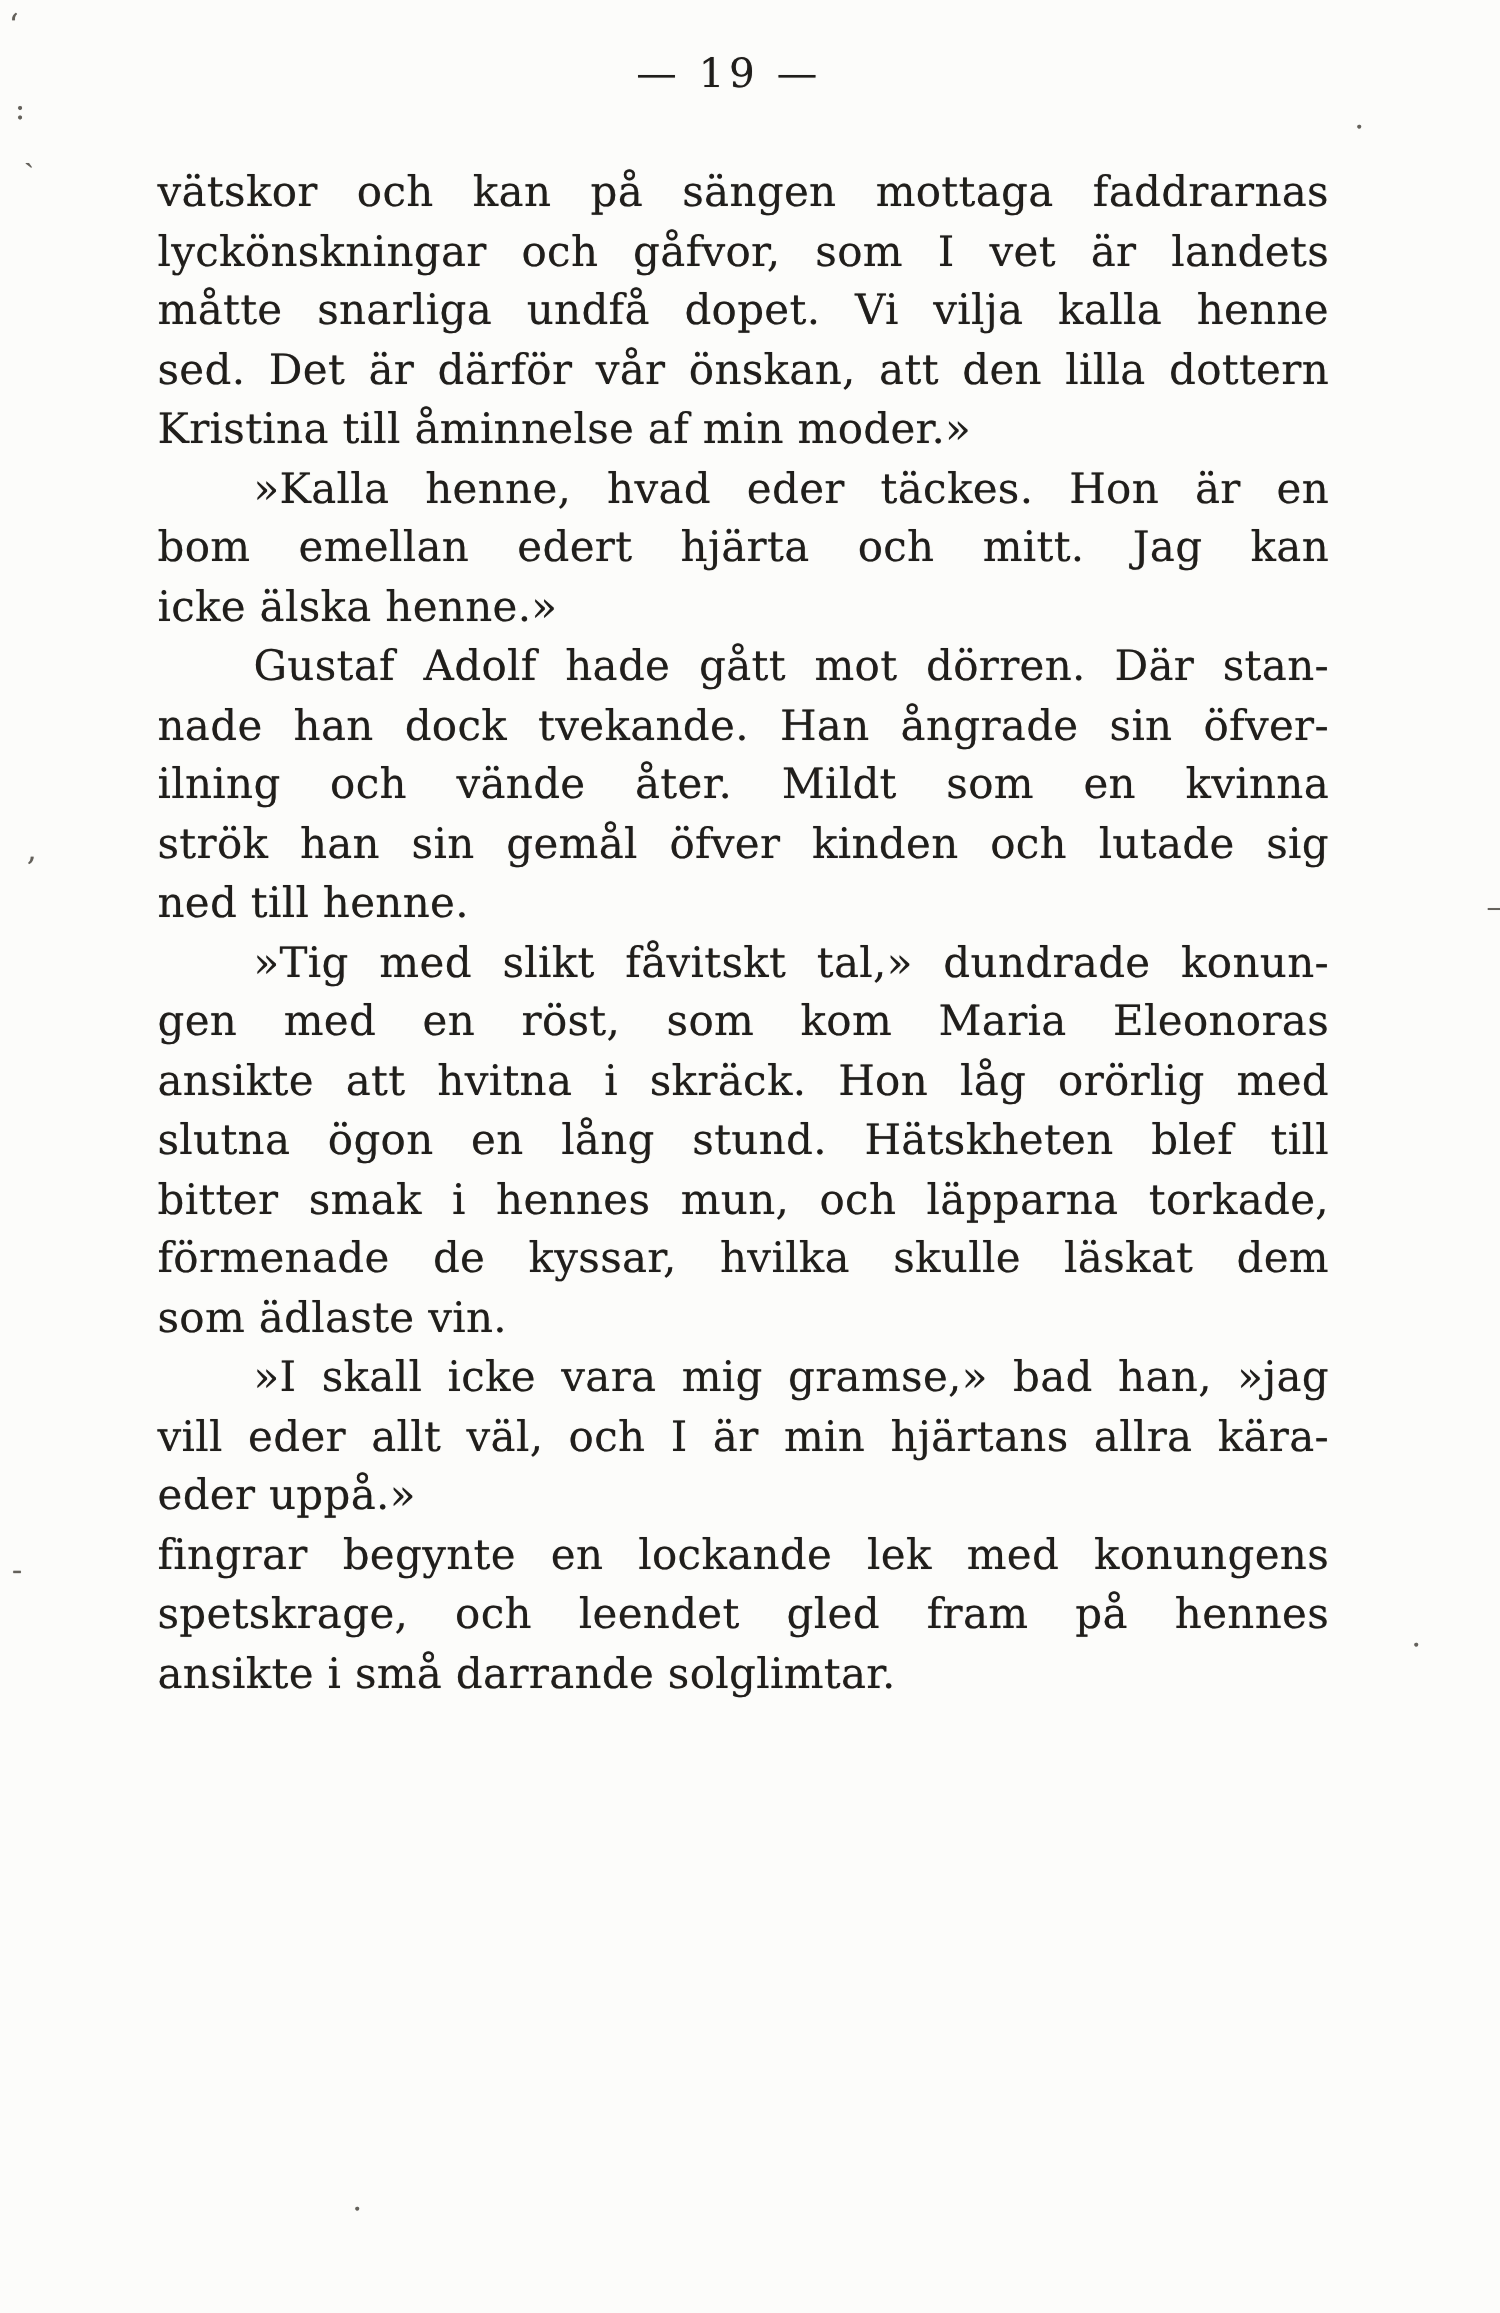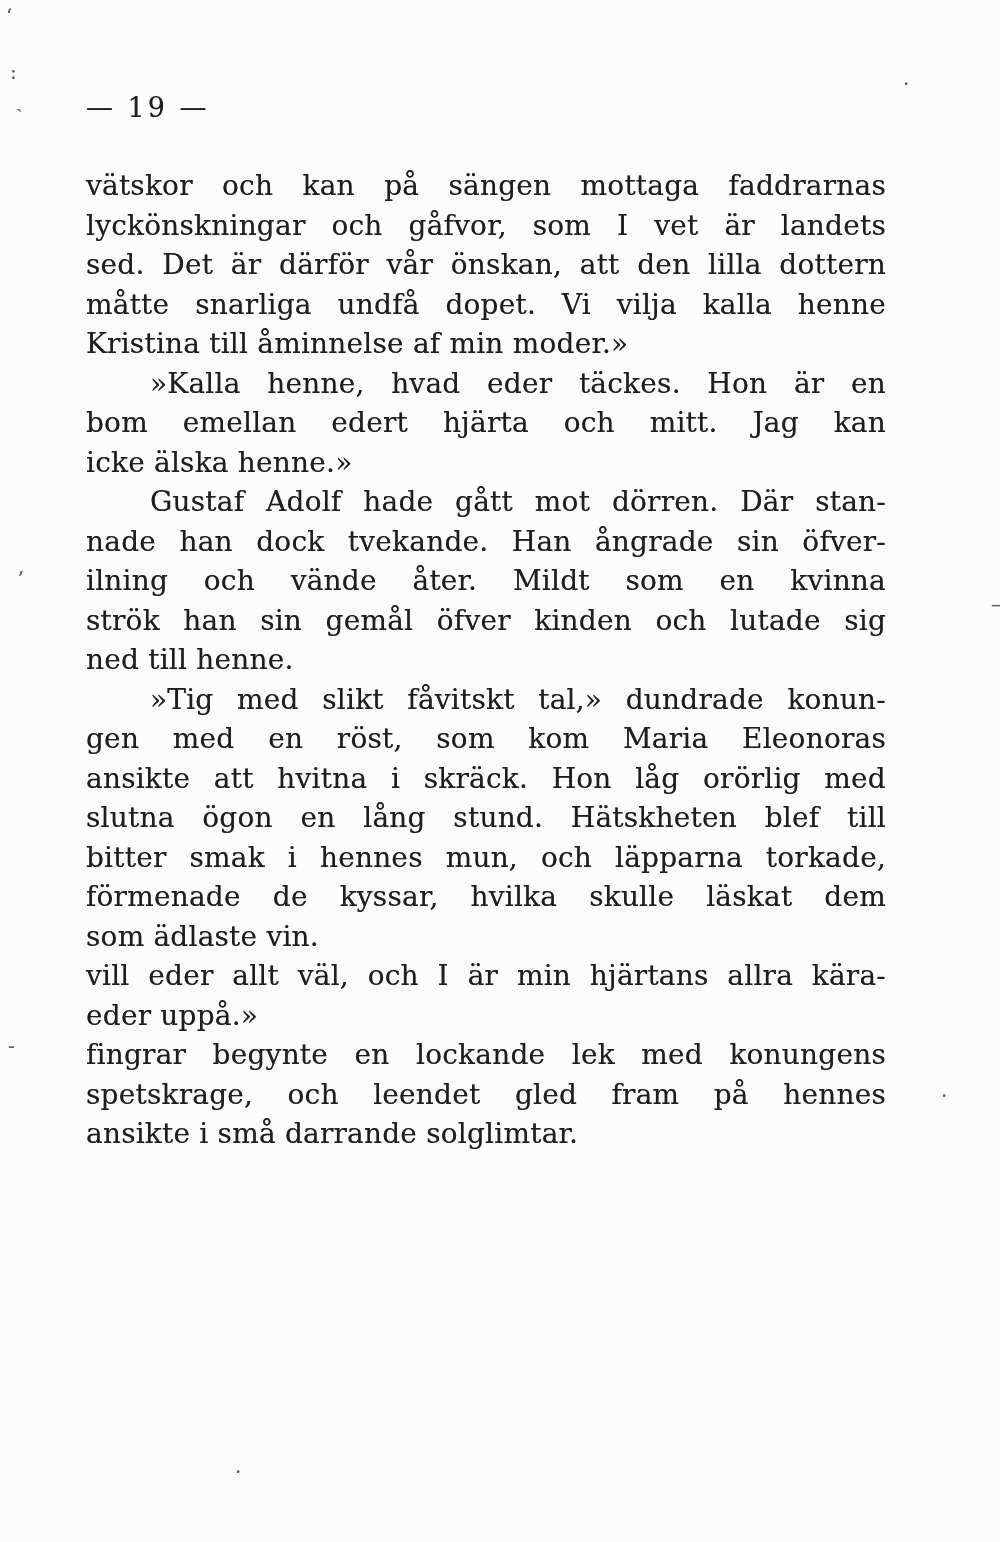--- a/index.html
+++ b/index.html
@@ -10,61 +10,62 @@
   }
   .scan-page {
     position: relative;
     width: 1000px; height: 1542px;
     background: #fcfcfa;
     overflow: hidden;
     color: #201e1b;
     text-shadow: 0 0 0.45px rgba(20,18,15,0.55);
   }
   .page-number {
-    padding-top: 90px;
+    padding-top: 32px;
     width: 800px;
     margin-left: 86px;
-    text-align: left;
+    text-align: center;
     font-size: 27px;
     letter-spacing: 3px;
     line-height: 36px;
   }
   .text-block {
     width: 800px;
     margin: 40px 0 0 86px;
     font-size: 28px;
     line-height: 39.5px;
     letter-spacing: 0.2px;
   }
   .paragraph { margin: 0; }
   .line {
     text-align: justify;
     text-align-last: justify;
+    margin-left: 19px;
   }
   .line.flush { text-align-last: left; }
   .line.indent { text-indent: 64px; }
   .speck {
     position: absolute;
     font-size: 20px;
     color: #4a463f;
     opacity: 0.85;
     line-height: 1;
   }
 </style>
 </head>
 <body>
 
 <div class="scan-page">
   <div class="page-number">— 19 —</div>
   <div class="text-block">
       <div class="paragraph">
         <div class="line">vätskor och kan på sängen mottaga faddrarnas</div>
         <div class="line">lyckönskningar och gåfvor, som I vet är landets</div>
+        <div class="line">måtte snarliga undfå dopet. Vi vilja kalla henne</div>
         <div class="line">sed. Det är därför vår önskan, att den lilla dottern</div>
-        <div class="line">måtte snarliga undfå dopet. Vi vilja kalla henne</div>
         <div class="line flush">Kristina till åminnelse af min moder.»</div>
       </div>
       <div class="paragraph">
         <div class="line indent">»Kalla henne, hvad eder täckes. Hon är en</div>
         <div class="line">bom emellan edert hjärta och mitt. Jag kan</div>
         <div class="line flush">icke älska henne.»</div>
       </div>
       <div class="paragraph">
         <div class="line indent">Gustaf Adolf hade gått mot dörren. Där stan-</div>
         <div class="line">nade han dock tvekande. Han ångrade sin öfver-</div>
@@ -75,20 +76,21 @@
       <div class="paragraph">
         <div class="line indent">»Tig med slikt fåvitskt tal,» dundrade konun-</div>
         <div class="line">gen med en röst, som kom Maria Eleonoras</div>
         <div class="line">ansikte att hvitna i skräck. Hon låg orörlig med</div>
         <div class="line">slutna ögon en lång stund. Hätskheten blef till</div>
         <div class="line">bitter smak i hennes mun, och läpparna torkade,</div>
         <div class="line">förmenade de kyssar, hvilka skulle läskat dem</div>
         <div class="line flush">som ädlaste vin.</div>
       </div>
       <div class="paragraph">
+        <div class="line indent">»I skall icke vara mig gramse,» bad han, »jag</div>
         <div class="line">vill eder allt väl, och I är min hjärtans allra kära-</div>
         <div class="line flush">eder uppå.»</div>
       </div>
       <div class="paragraph">
         <div class="line">fingrar begynte en lockande lek med konungens</div>
         <div class="line">spetskrage, och leendet gled fram på hennes</div>
         <div class="line flush">ansikte i små darrande solglimtar.</div>
       </div>
     </div>
 <span class="speck" style="left: 6px; top: 6px;">‘</span>

